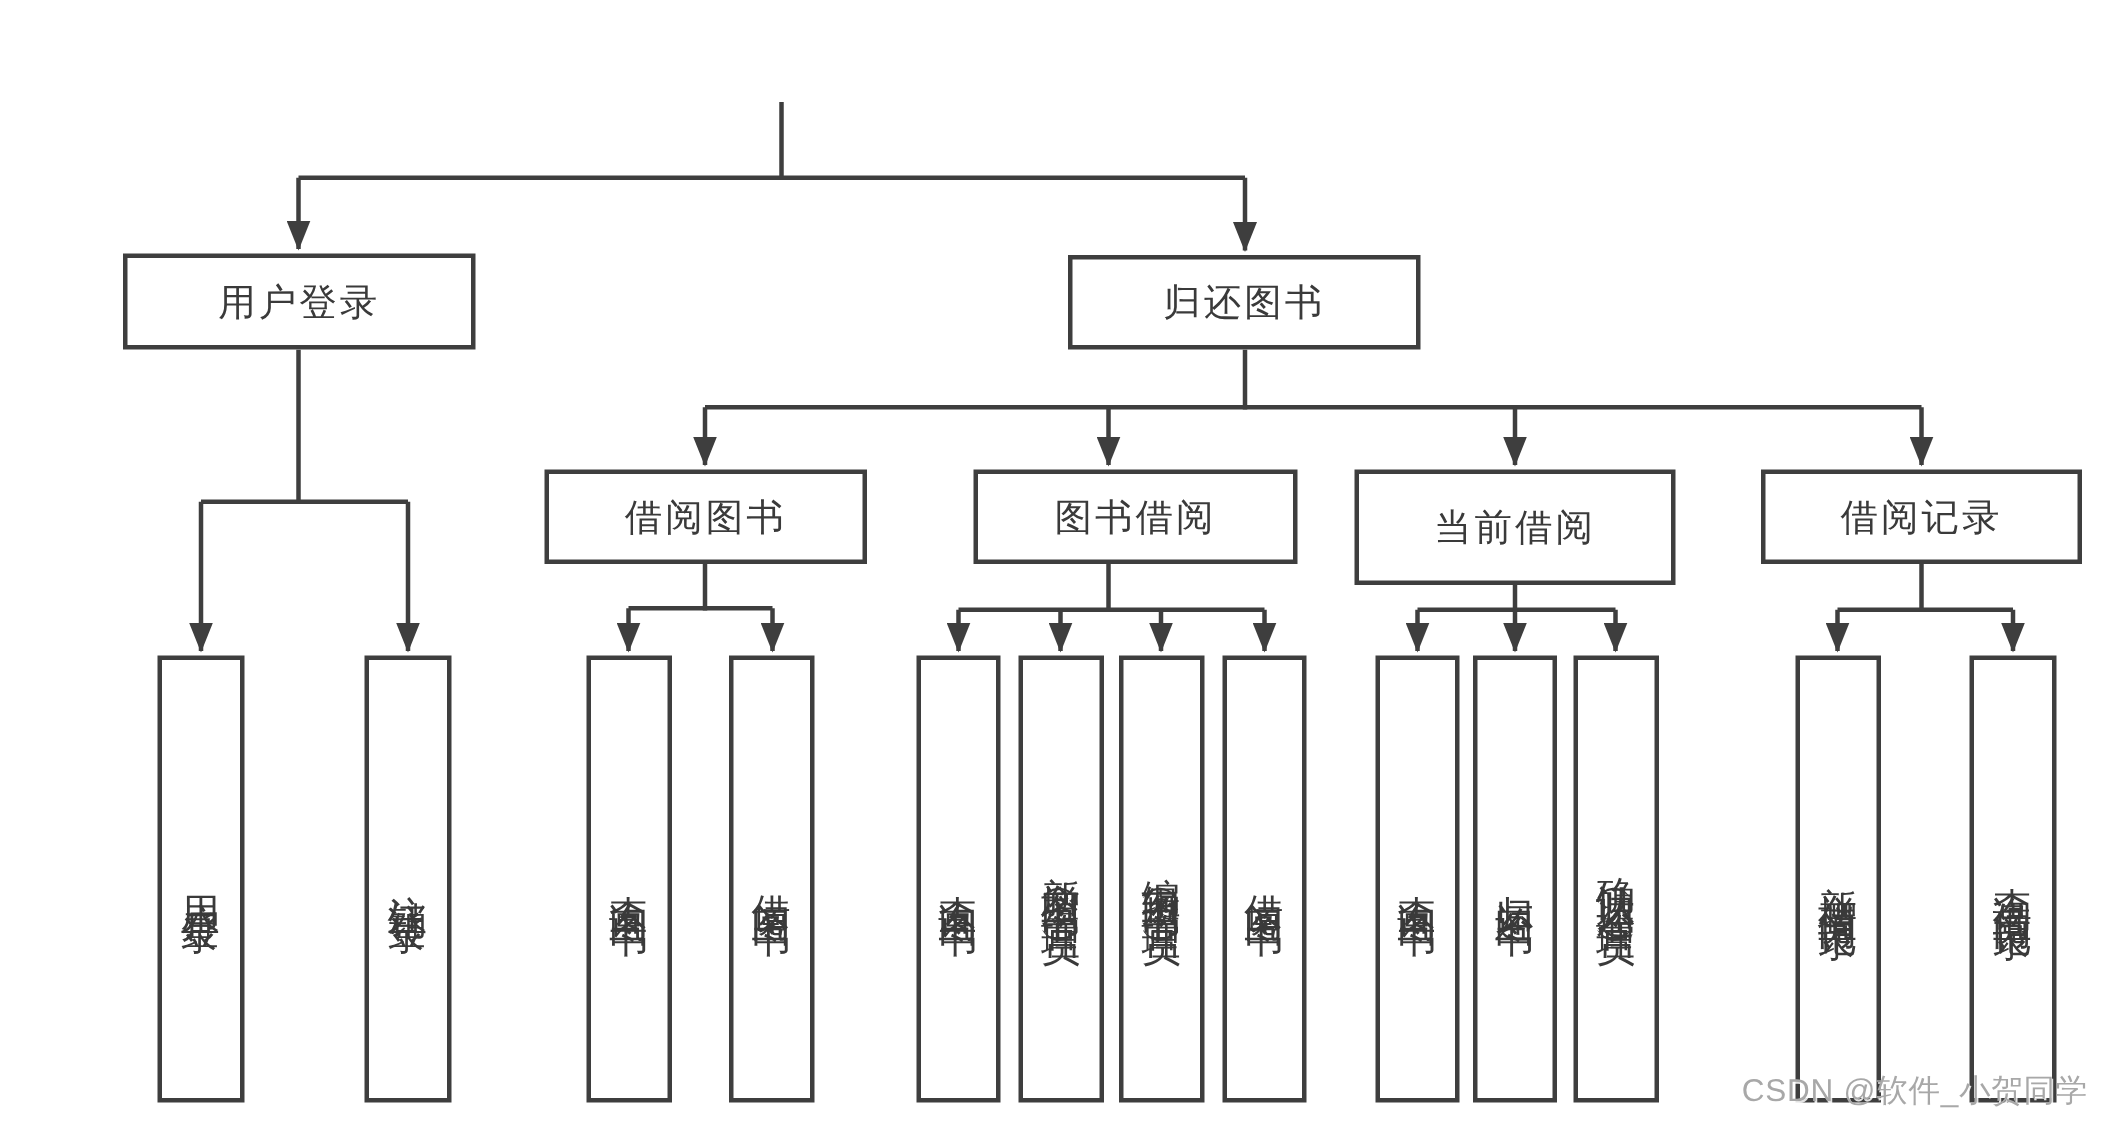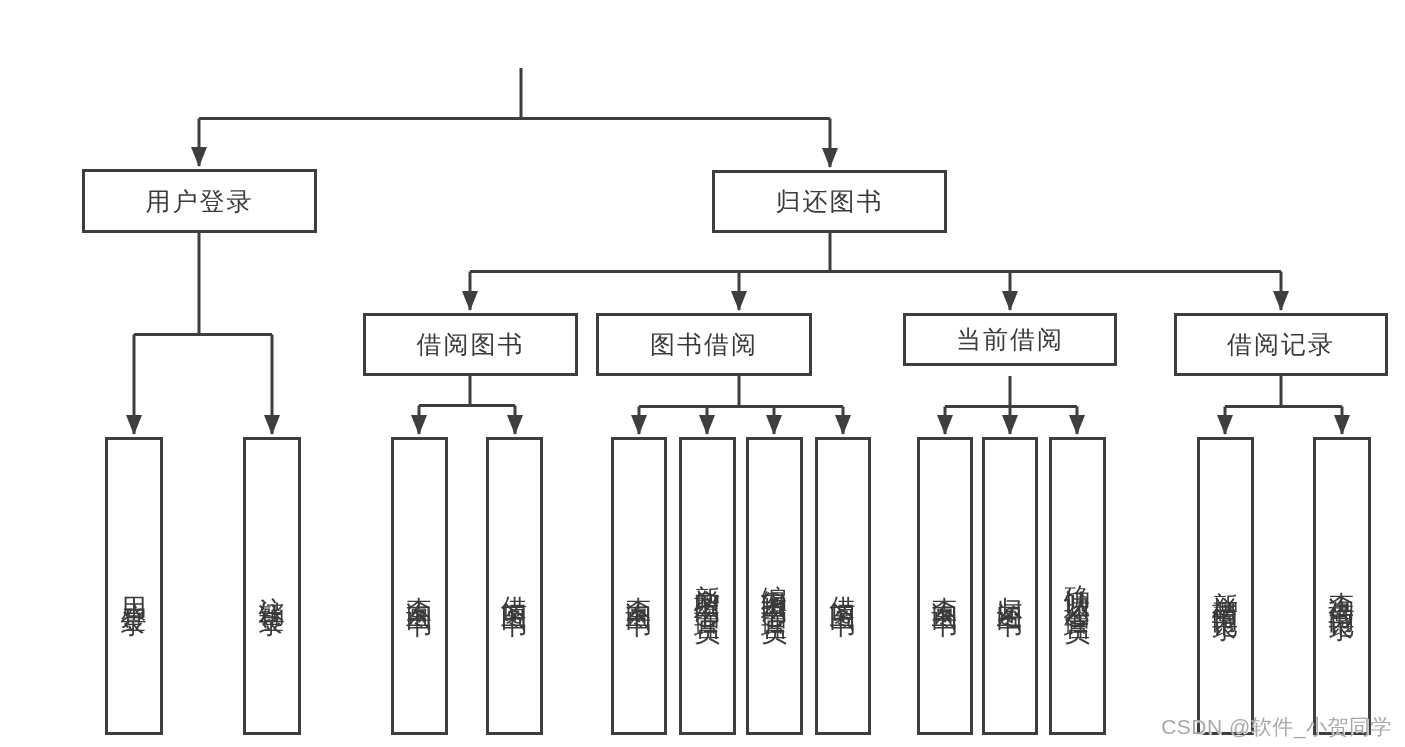--- a/index.html
+++ b/index.html
@@ -34,22 +34,22 @@
     line-height: 1.0;
     top: 437px;
     height: 298px;
   }
 
   
   #n-root    { left: 20px;   top: 13px;  width: 1005px; height: 55px; }
   #n-login   { left: 82px;   top: 169px; width: 235px;  height: 64px; }
   #n-mgmt    { left: 712px;  top: 170px; width: 235px;  height: 63px; }
   #n-newbook { left: 363px;  top: 313px; width: 215px;  height: 63px; }
-  #n-borrow  { left: 596px;  top: 313px; width: 216px;  height: 63px; }
-  #n-current { left: 903px;  top: 313px; width: 214px;  height: 53px; text-align: right; }
+  #n-borrow  { left: 649px;  top: 313px; width: 216px;  height: 63px; }
+  #n-current { left: 903px;  top: 313px; width: 214px;  height: 77px; text-align: right; }
   #n-record  { left: 1174px; top: 313px; width: 214px;  height: 63px; }
 
   
   #lf-a1 { left: 105px;  width: 58px; }
   #lf-a2 { left: 243px;  width: 58px; }
   #lf-b1 { left: 391px;  width: 57px; }
   #lf-b2 { left: 486px;  width: 57px; }
   #lf-c1 { left: 611px;  width: 56px; }
   #lf-c2 { left: 679px;  width: 57px; }
   #lf-c3 { left: 746px;  width: 57px; }

